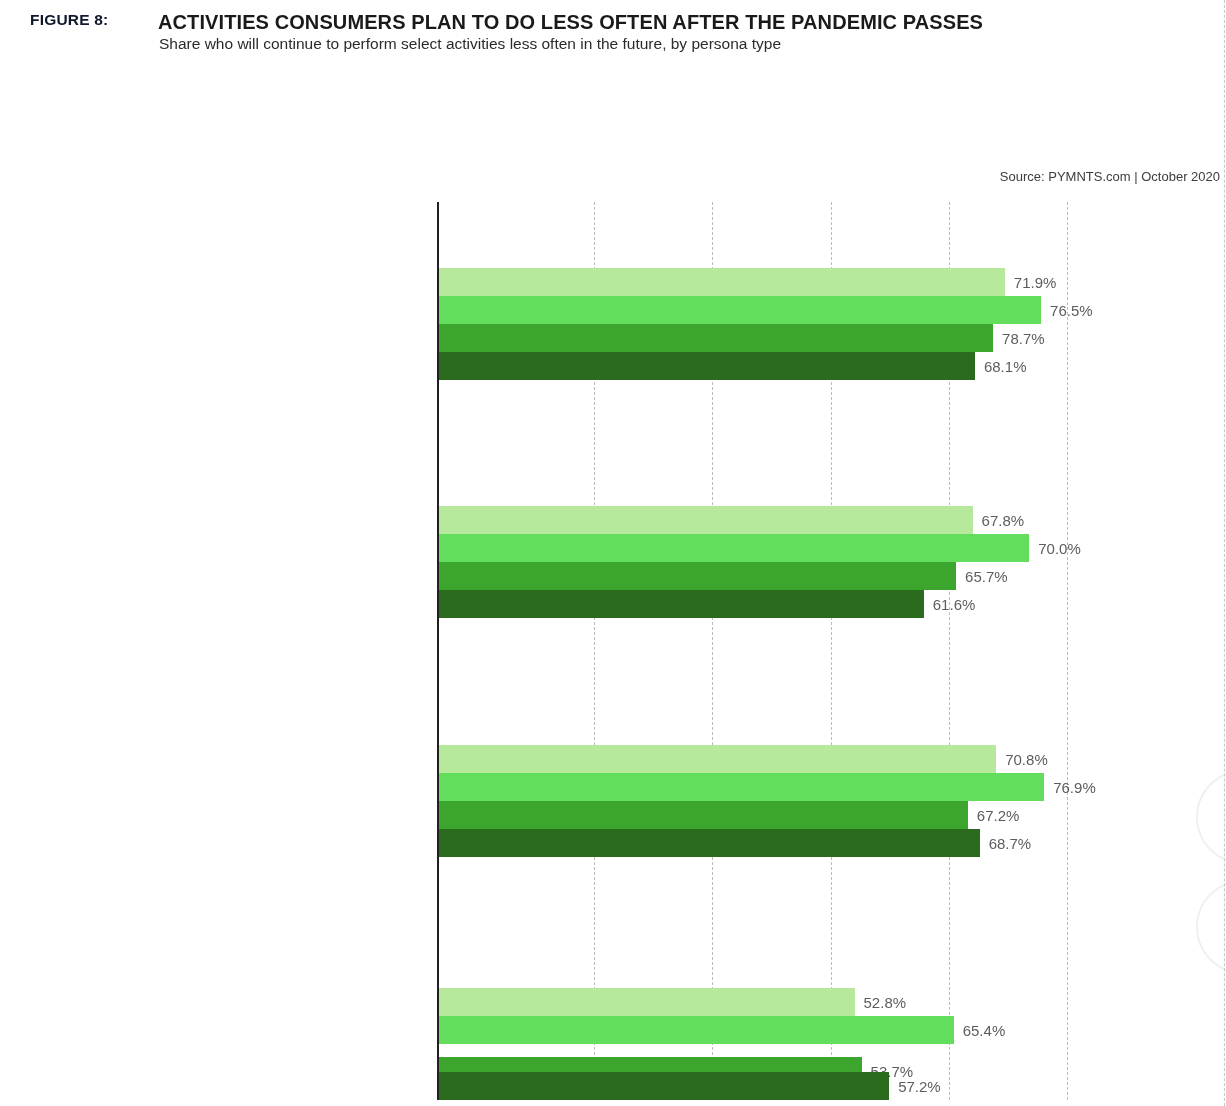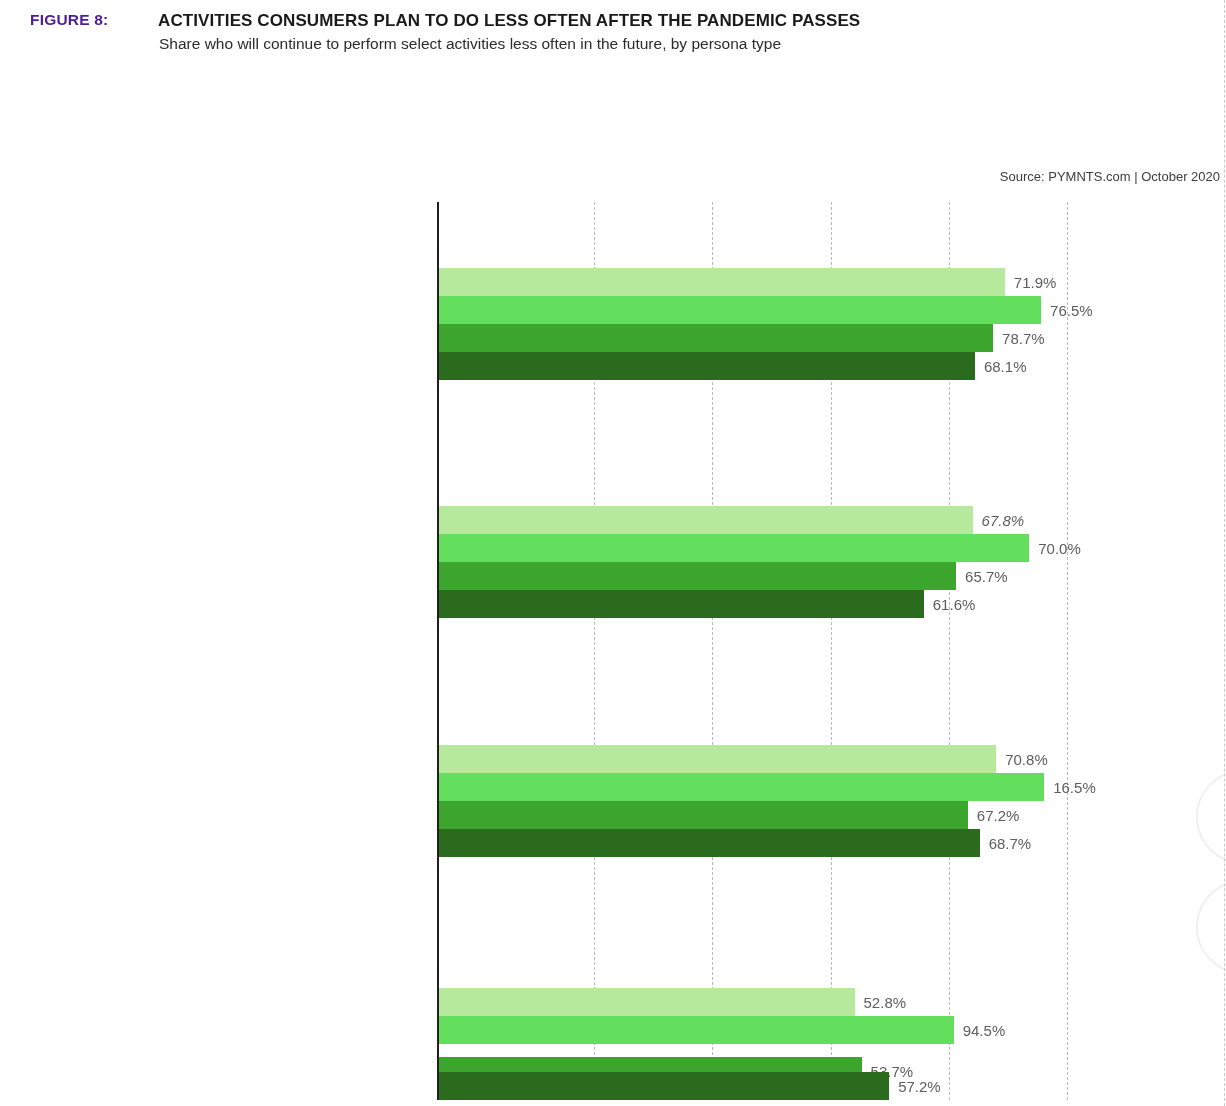--- a/index.html
+++ b/index.html
@@ -23,27 +23,27 @@
     width: 1226px;
     height: 70px;
   }
   #figure-label {
     position: absolute;
     left: 30px;
     top: 11px;
     font-size: 15.5px;
     font-weight: bold;
     letter-spacing: 0.2px;
-    color: #4c1d95;
+    color: #0f172a;
   }
   #figure-title {
     position: absolute;
     left: 158px;
     top: 11px;
-    font-size: 17px;
+    font-size: 20px;
     font-weight: bold;
     letter-spacing: 0.1px;
     color: #1a1a1a;
     white-space: nowrap;
   }
   #figure-subtitle {
     position: absolute;
     left: 159px;
     top: 35px;
     font-size: 15.5px;
@@ -169,21 +169,21 @@
           <div class="bar-value" style="left: 554.048px;">78.7%</div>
         </div>
         <div class="bar-row" style="top: 352px; width: 655.947px;">
           <div class="bar" style="width: 535.947px; background: rgb(42, 107, 30);"></div>
           <div class="bar-value" style="left: 535.947px;">68.1%</div>
         </div>
       </div>
       <div class="bar-group" style="top: 0px;">
         <div class="bar-row" style="top: 506px; width: 653.586px;">
           <div class="bar" style="width: 533.586px; background: rgb(182, 233, 156);"></div>
-          <div class="bar-value" style="left: 533.586px; font-style: italic;">67.8%</div>
+          <div class="bar-value" style="left: 533.586px;">67.8%</div>
         </div>
         <div class="bar-row" style="top: 534px; width: 710.25px;">
           <div class="bar" style="width: 590.25px; background: rgb(99, 221, 92);"></div>
           <div class="bar-value" style="left: 590.25px;">70.0%</div>
         </div>
         <div class="bar-row" style="top: 562px; width: 637.059px; padding-left: 32px;">
           <div class="bar" style="width: 517.059px; background: rgb(60, 165, 45);"></div>
           <div class="bar-value" style="left: 517.059px;">65.7%</div>
         </div>
         <div class="bar-row" style="top: 590px; width: 604.792px; padding-left: 32px;">
@@ -191,39 +191,39 @@
           <div class="bar-value" style="left: 484.792px;">61.6%</div>
         </div>
       </div>
       <div class="bar-group" style="top: 0px;">
         <div class="bar-row" style="top: 745px; width: 677.196px;">
           <div class="bar" style="width: 557.196px; background: rgb(182, 233, 156);"></div>
           <div class="bar-value" style="left: 557.196px;">70.8%</div>
         </div>
         <div class="bar-row" style="top: 773px; width: 725.203px;">
           <div class="bar" style="width: 605.203px; background: rgb(99, 221, 92);"></div>
-          <div class="bar-value" style="left: 605.203px;">16.5%</div>
+          <div class="bar-value" style="left: 605.203px;">76.9%</div>
         </div>
         <div class="bar-row" style="top: 801px; width: 648.864px;">
           <div class="bar" style="width: 528.864px; background: rgb(60, 165, 45);"></div>
           <div class="bar-value" style="left: 528.864px;">67.2%</div>
         </div>
         <div class="bar-row" style="top: 829px; width: 660.669px;">
           <div class="bar" style="width: 540.669px; background: rgb(42, 107, 30);"></div>
           <div class="bar-value" style="left: 540.669px;">68.7%</div>
         </div>
       </div>
       <div class="bar-group" style="top: 0px;">
         <div class="bar-row" style="top: 988px; width: 535.536px;">
           <div class="bar" style="width: 415.536px; background: rgb(182, 233, 156);"></div>
           <div class="bar-value" style="left: 415.536px;">52.8%</div>
         </div>
         <div class="bar-row" style="top: 1016px; width: 634.698px;">
           <div class="bar" style="width: 514.698px; background: rgb(99, 221, 92);"></div>
-          <div class="bar-value" style="left: 514.698px;">94.5%</div>
+          <div class="bar-value" style="left: 514.698px;">65.4%</div>
         </div>
         <div class="bar-row" style="top: 1044px; width: 542.619px; margin-top: 13px;">
           <div class="bar" style="width: 422.619px; background: rgb(60, 165, 45);"></div>
           <div class="bar-value" style="left: 422.619px;">53.7%</div>
         </div>
         <div class="bar-row" style="top: 1072px; width: 570.164px; text-align: right;">
           <div class="bar" style="width: 450.164px; background: rgb(42, 107, 30);"></div>
           <div class="bar-value" style="left: 450.164px;">57.2%</div>
         </div>
       </div>

